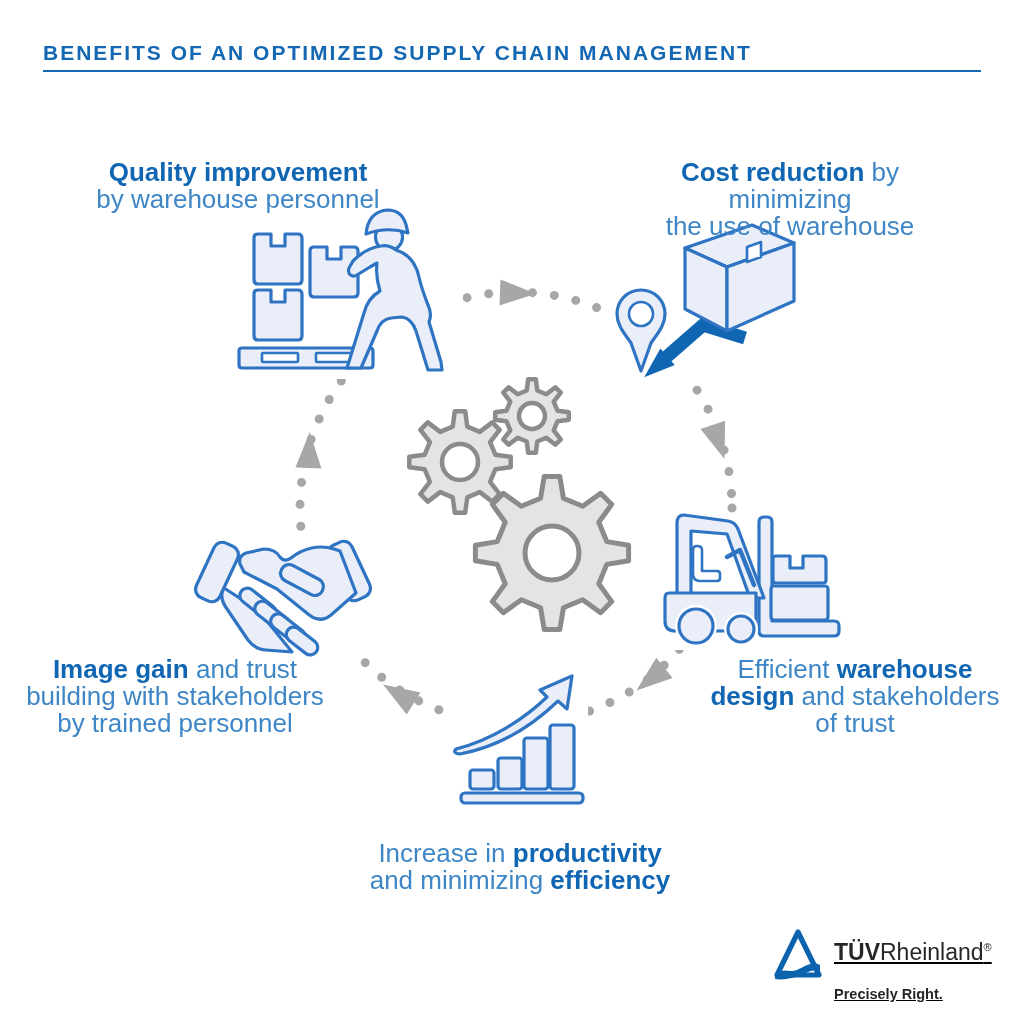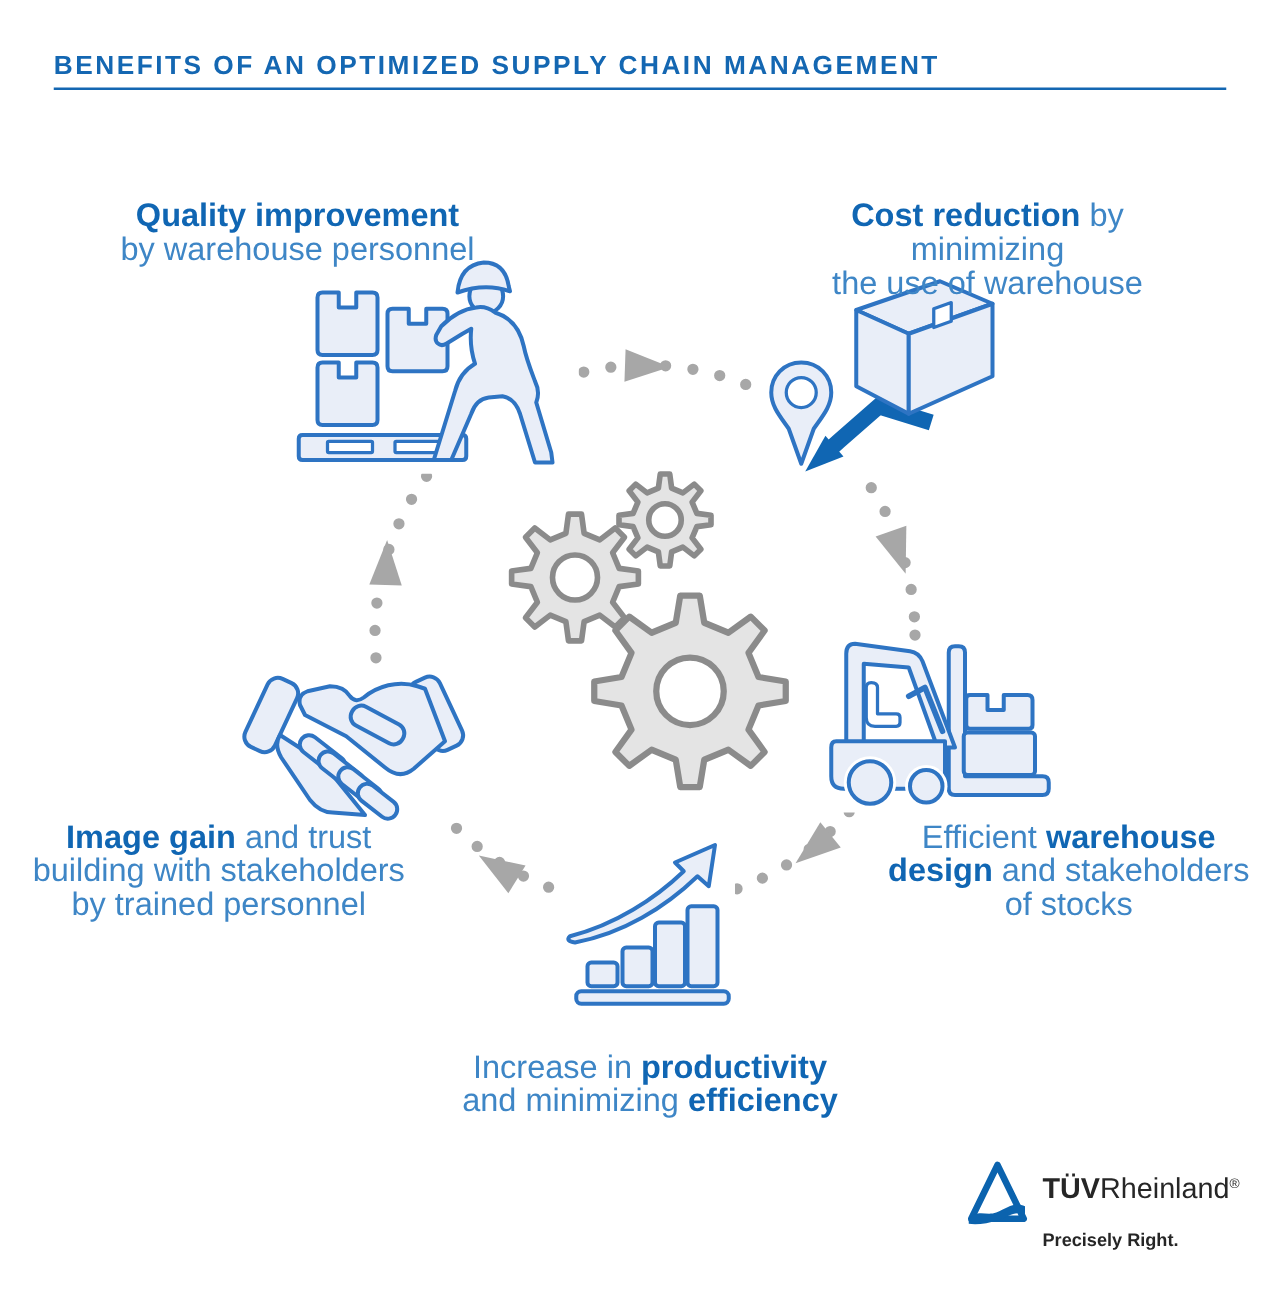--- a/index.html
+++ b/index.html
@@ -21,21 +21,21 @@
       stroke-dasharray:0 22;}
   .flowarrow{fill:var(--dot-gray,#a7a7a7);}
   .mask{fill:#fff;stroke:none;}
   .gear{fill:var(--gear-fill,#e4e4e4);stroke:var(--gear-stroke,#8b8b8b);stroke-width:4.5;
       stroke-linejoin:round;}
   .gear-hole{fill:#fff;stroke:var(--gear-stroke,#8b8b8b);stroke-width:4.5;}
   .solid{fill:var(--accent-blue,#1467b2);stroke:none;}
   .solidline{fill:none;stroke:var(--accent-blue,#1467b2);stroke-width:13;stroke-linejoin:miter;}
   .halo{fill:#fff;stroke:none;}
   
-  .logo{position:absolute;left:773px;top:926px;display:flex;align-items:flex-start;z-index:2;}
+  .logo{position:absolute;left:773px;top:926px;display:flex;align-items:flex-start;z-index:2;text-decoration:underline;}
   .logo-text{margin-left:11px;color:var(--logo-text,#262626);}
   .brand{font-size:23px;line-height:26px;margin-top:8px;white-space:nowrap;}
   .brand .tuv{font-weight:700;}
   .brand sup{font-size:11px;}
   .tagline{font-size:14.5px;font-weight:700;margin-top:21px;}
 </style>
 </head>
 <body>
 
 <div class="page-title">BENEFITS OF AN OPTIMIZED SUPPLY CHAIN MANAGEMENT</div>
@@ -133,21 +133,21 @@
 </div>
 
 <div class="benefit" style="left:630px;top:159px;width:320px;">
   <b>Cost reduction</b><span> by minimizing</span><br>
   <span>the use of warehouse</span>
 </div>
 
 <div class="benefit" style="left:700px;top:656px;width:310px;">
   <span>Efficient </span><b>warehouse</b><br>
   <b>design</b><span> and stakeholders</span><br>
-  <span>of stocks</span>
+  <span>of trust</span>
 </div>
 
 <div class="benefit" style="left:20px;top:656px;width:310px;">
   <b>Image gain</b><span> and trust</span><br>
   <span>building with stakeholders</span><br>
   <span>by trained personnel</span>
 </div>
 
 <div class="benefit" style="left:360px;top:820px;width:320px;margin-top:20px;">
   <span>Increase in </span><b>productivity</b><br>

